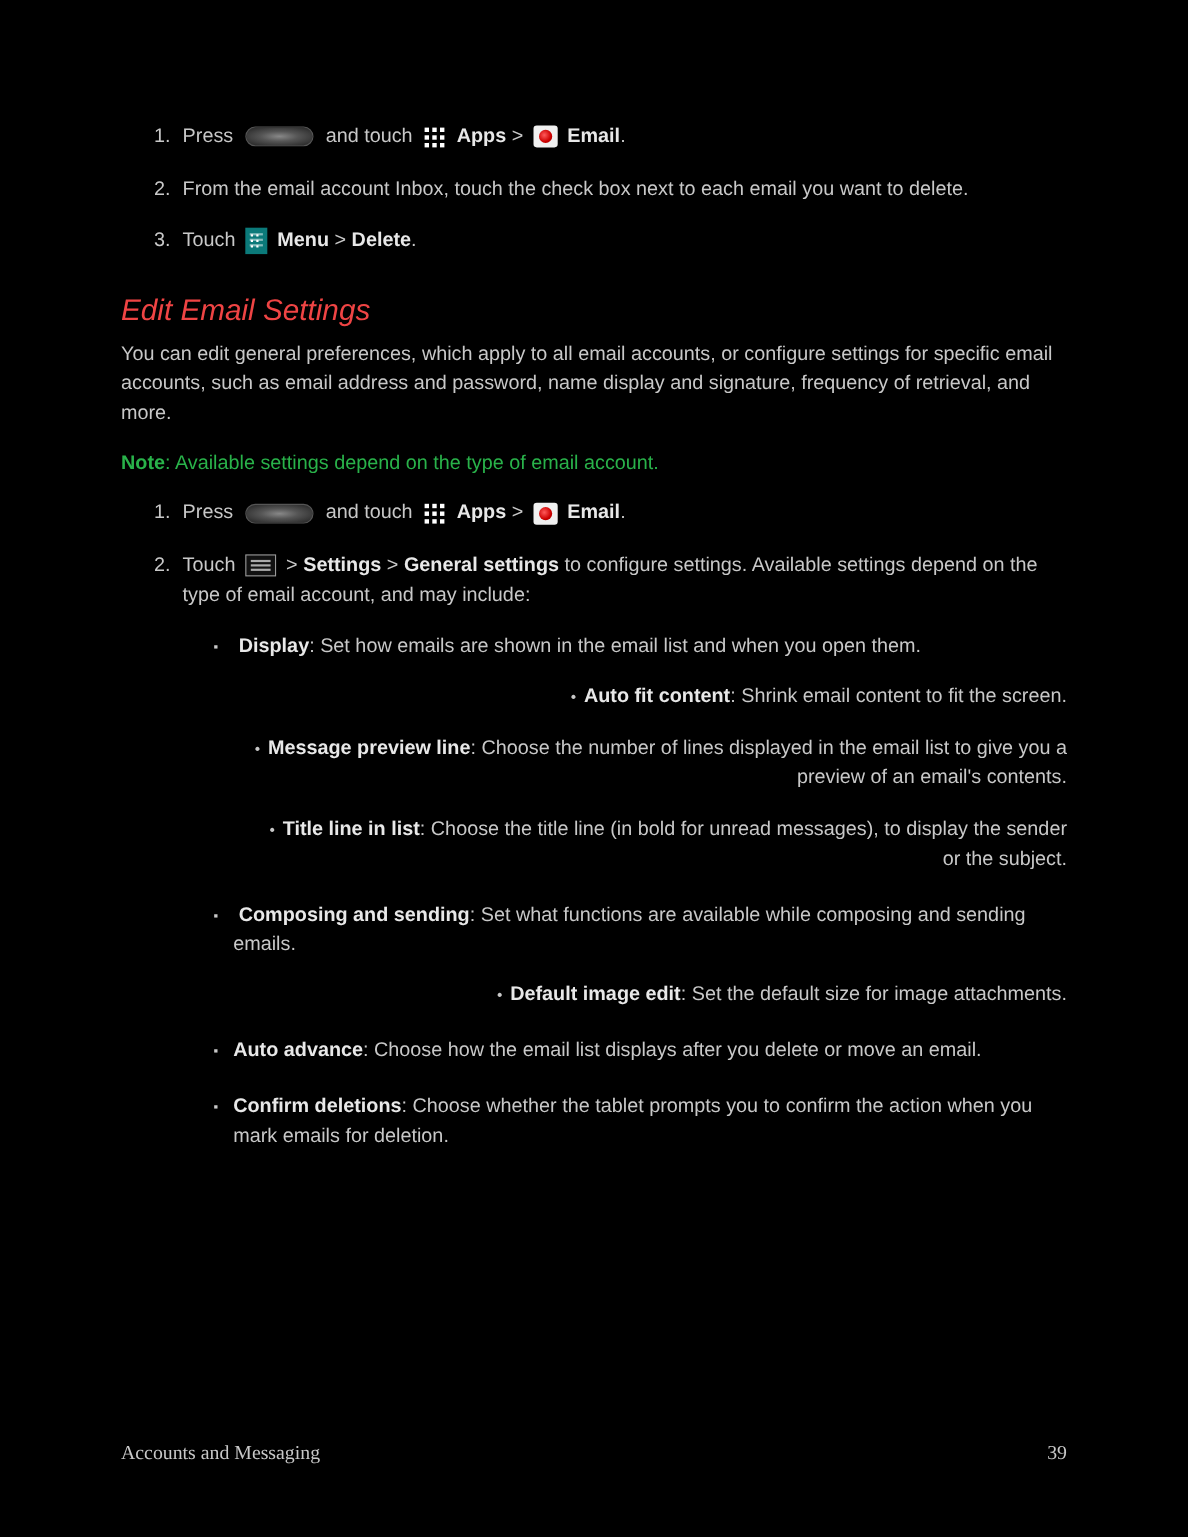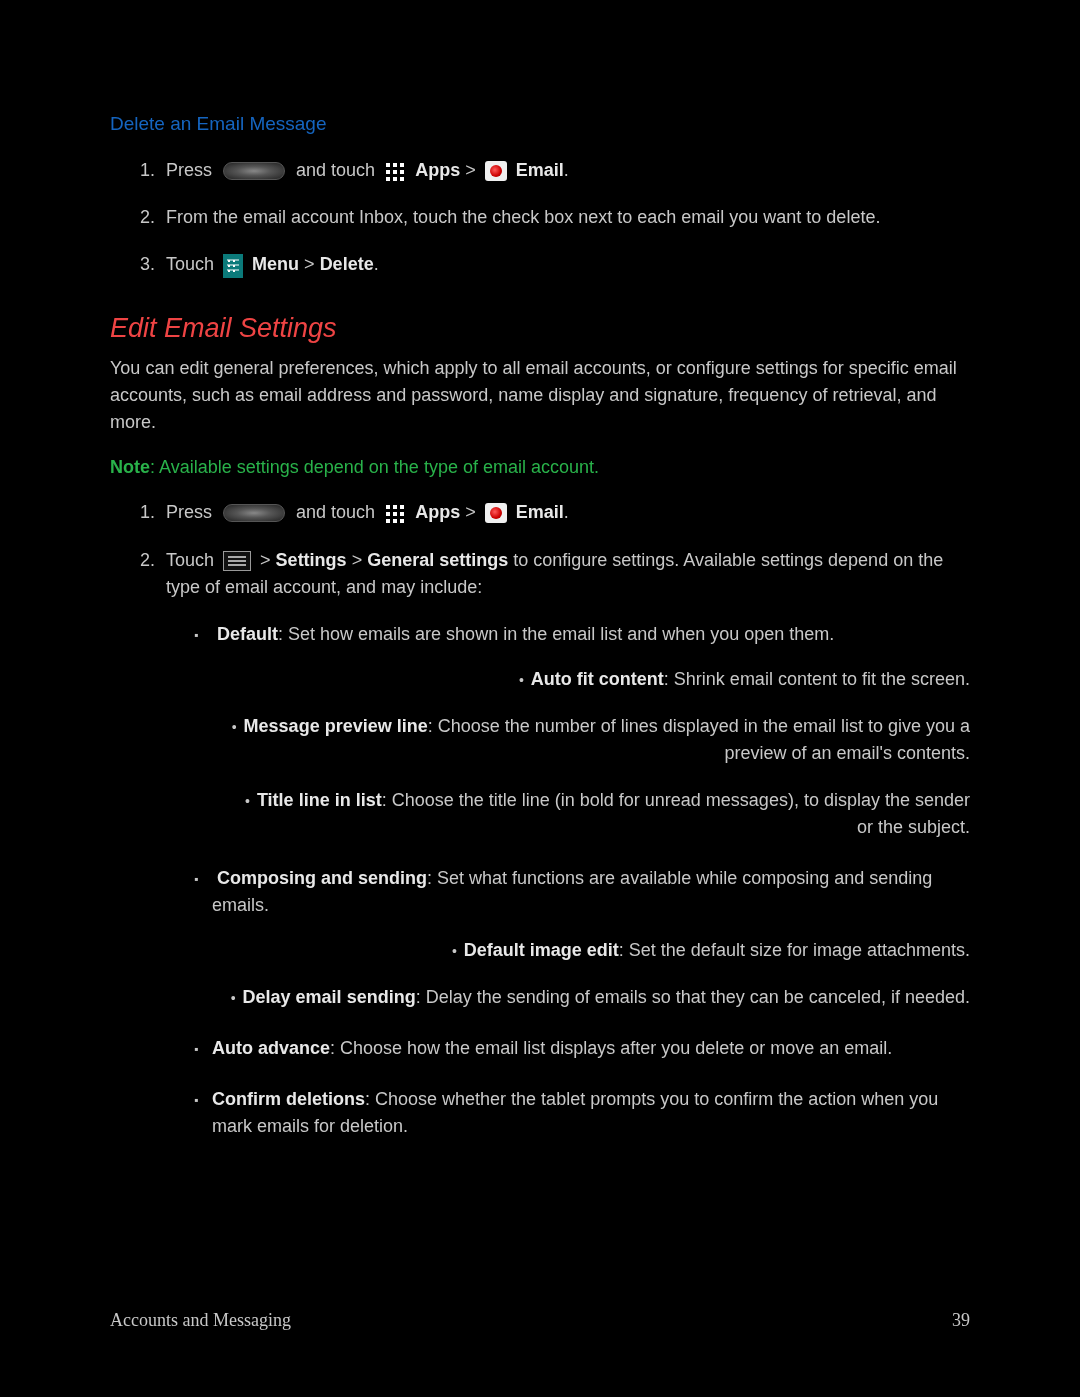--- a/index.html
+++ b/index.html
@@ -192,21 +192,20 @@
     justify-content: space-between;
     color: #c8c8c8;
     font-family: Liberation Serif, serif;
   }
 </style>
 </head>
 <body>
 
 <div class="page">
 
-  <div class="h3">Delete an Email Message</div>
 
   <ol>
     <li>
       <span>Press</span>
       <span class="home-btn"></span>
       <span>and touch</span>
       <span class="icon apps-icon"></span>
       <span class="bold">Apps</span>
       <span>&gt;</span>
       <span class="email-icon"></span>
@@ -243,32 +242,31 @@
     <li>
       <span>Touch</span>
       <span class="list-icon"></span>
       <span>&gt;</span>
       <span class="bold">Settings</span>
       <span>&gt;</span>
       <span class="bold">General settings</span><span> to configure settings. Available settings depend on the type of email account, and may include:</span>
 
       <ol class="sub-square">
         <li>
-          <span class="bold">Default</span><span>: Set how emails are shown in the email list and when you open them.</span>
+          <span class="bold">Display</span><span>: Set how emails are shown in the email list and when you open them.</span>
           <ul class="dot">
             <li><span class="bold">Auto fit content</span><span>: Shrink email content to fit the screen.</span></li>
             <li><span class="bold">Message preview line</span><span>: Choose the number of lines displayed in the email list to give you a preview of an email's contents.</span></li>
             <li><span class="bold">Title line in list</span><span>: Choose the title line (in bold for unread messages), to display the sender or the subject.</span></li>
           </ul>
         </li>
         <li>
           <span class="bold">Composing and sending</span><span>: Set what functions are available while composing and sending emails.</span>
           <ul class="dot">
             <li><span class="bold">Default image edit</span><span>: Set the default size for image attachments.</span></li>
-            <li><span class="bold">Delay email sending</span><span>: Delay the sending of emails so that they can be canceled, if needed.</span></li>
           </ul>
         </li>
         <li><span class="bold">Auto advance</span><span>: Choose how the email list displays after you delete or move an email.</span></li>
         <li><span class="bold">Confirm deletions</span><span>: Choose whether the tablet prompts you to confirm the action when you mark emails for deletion.</span></li>
       </ol>
     </li>
   </ol>
 
 </div>
 

